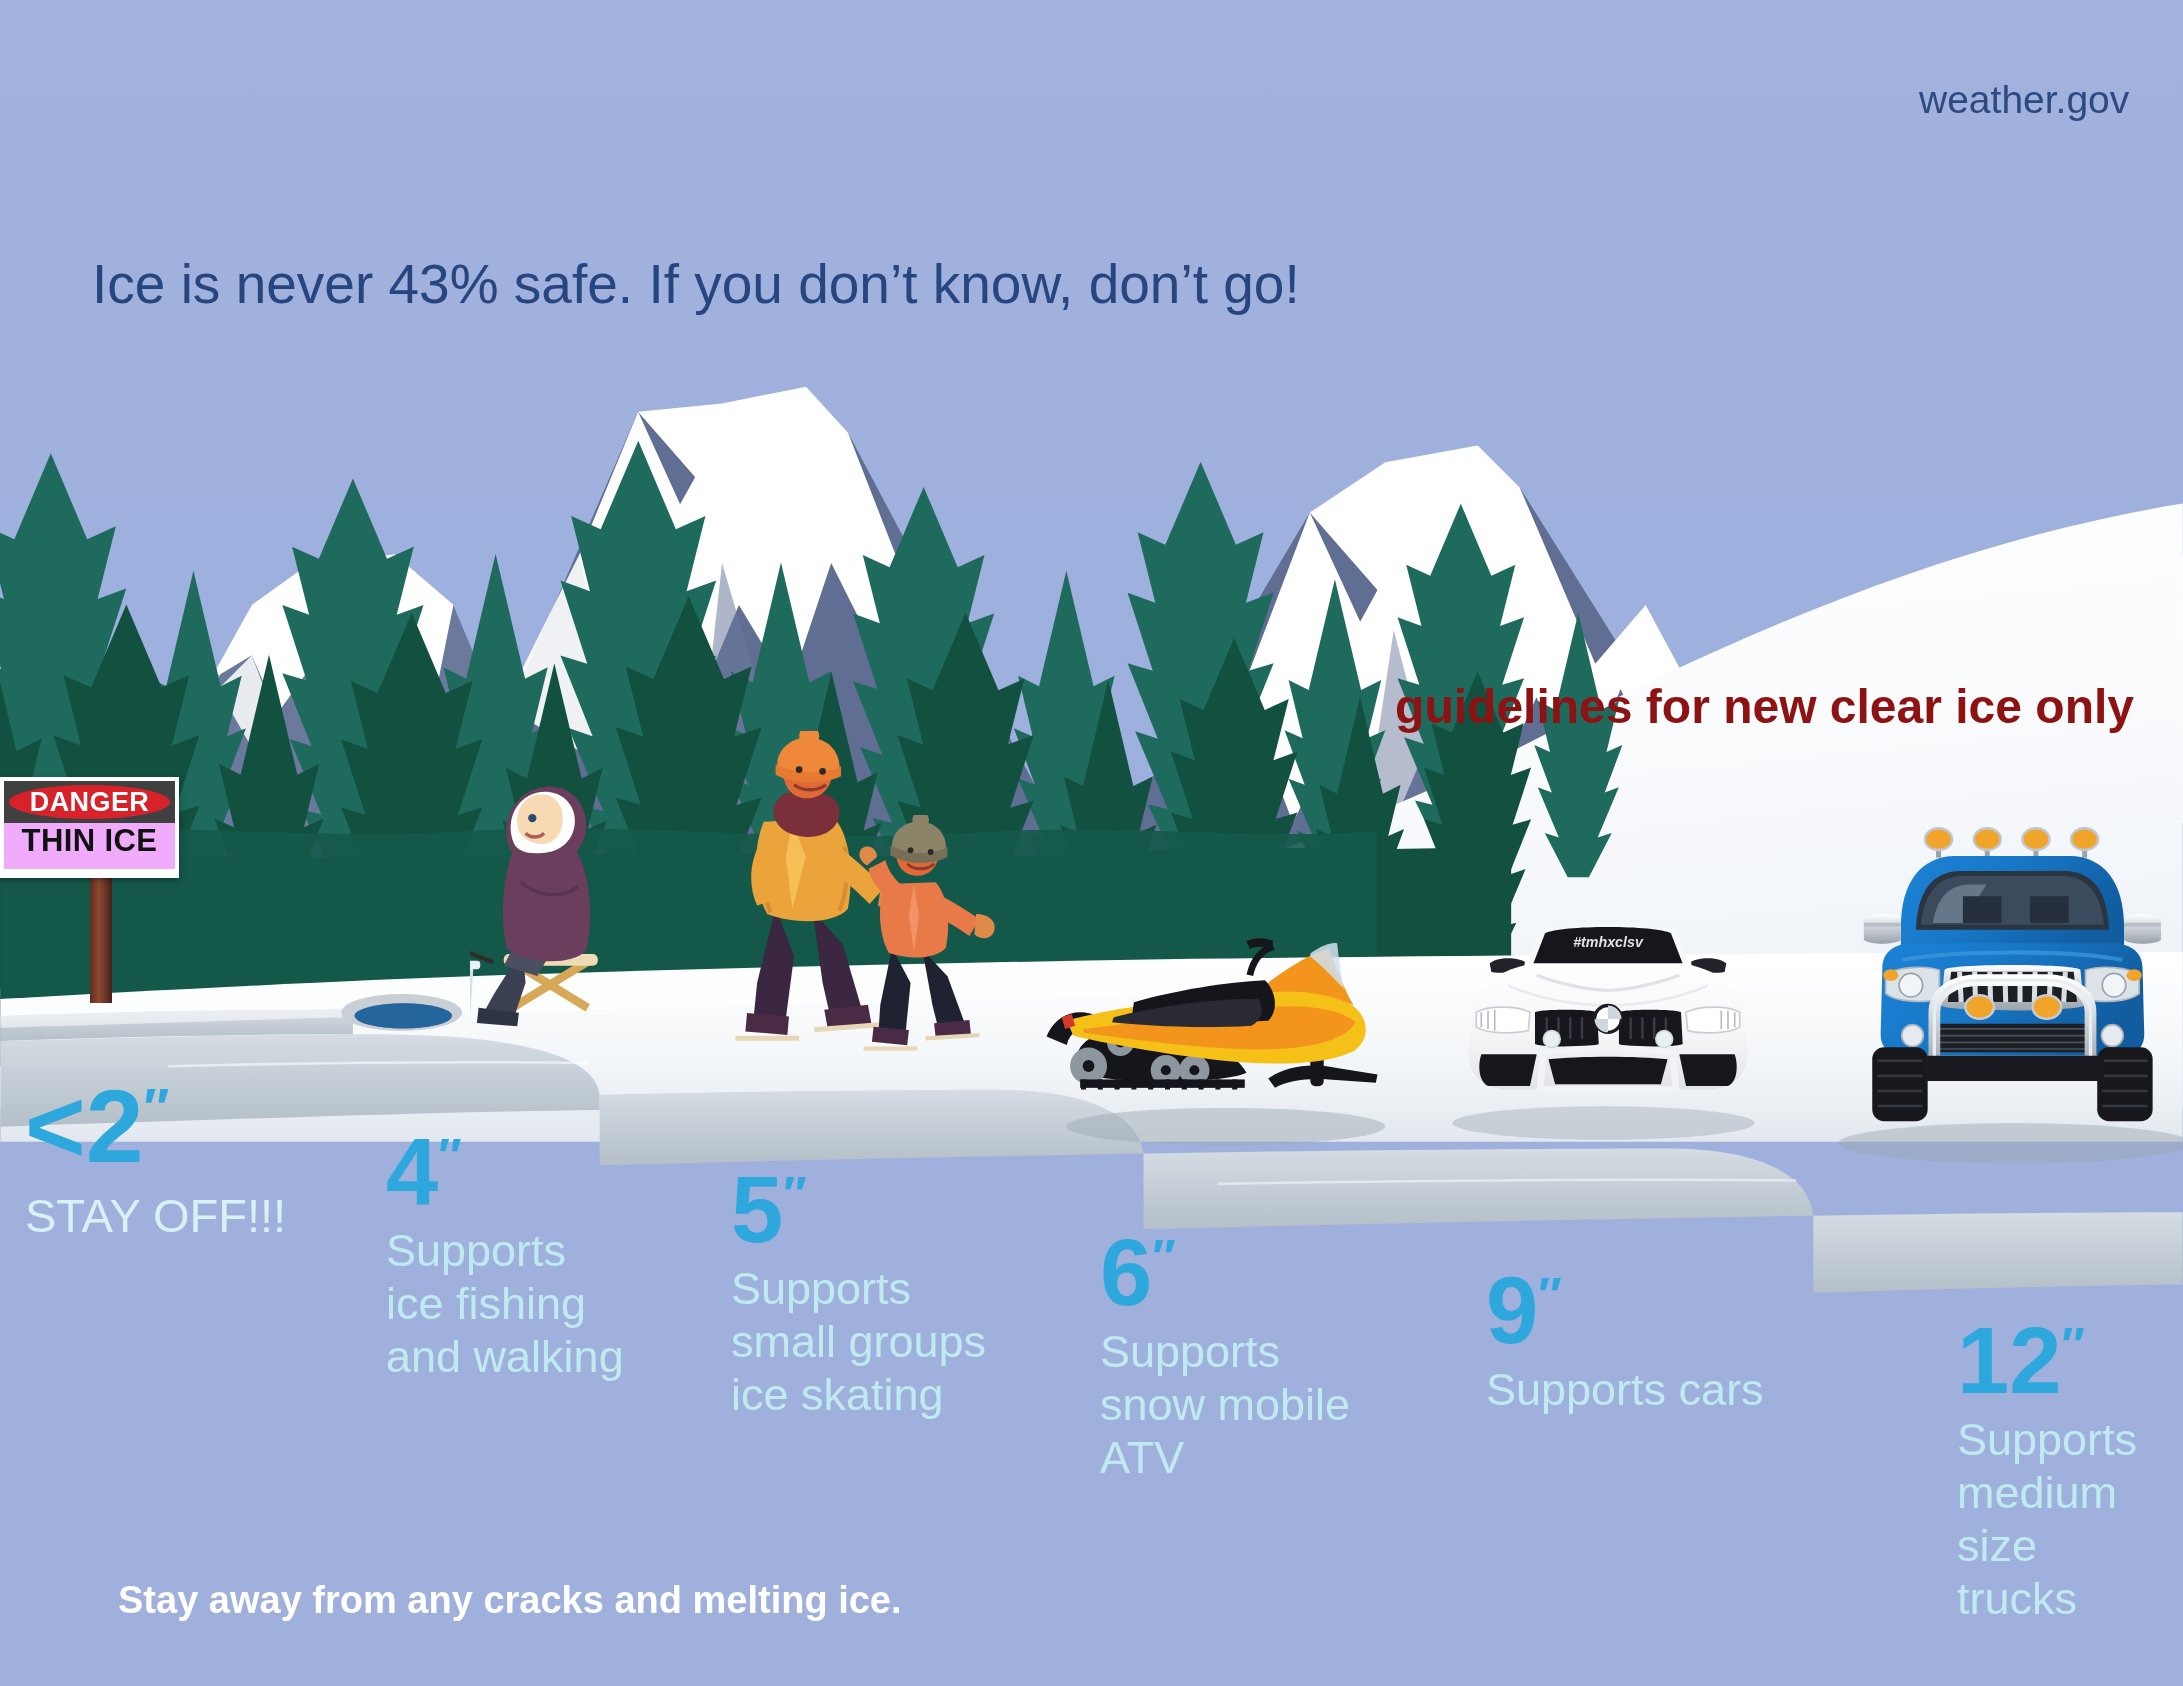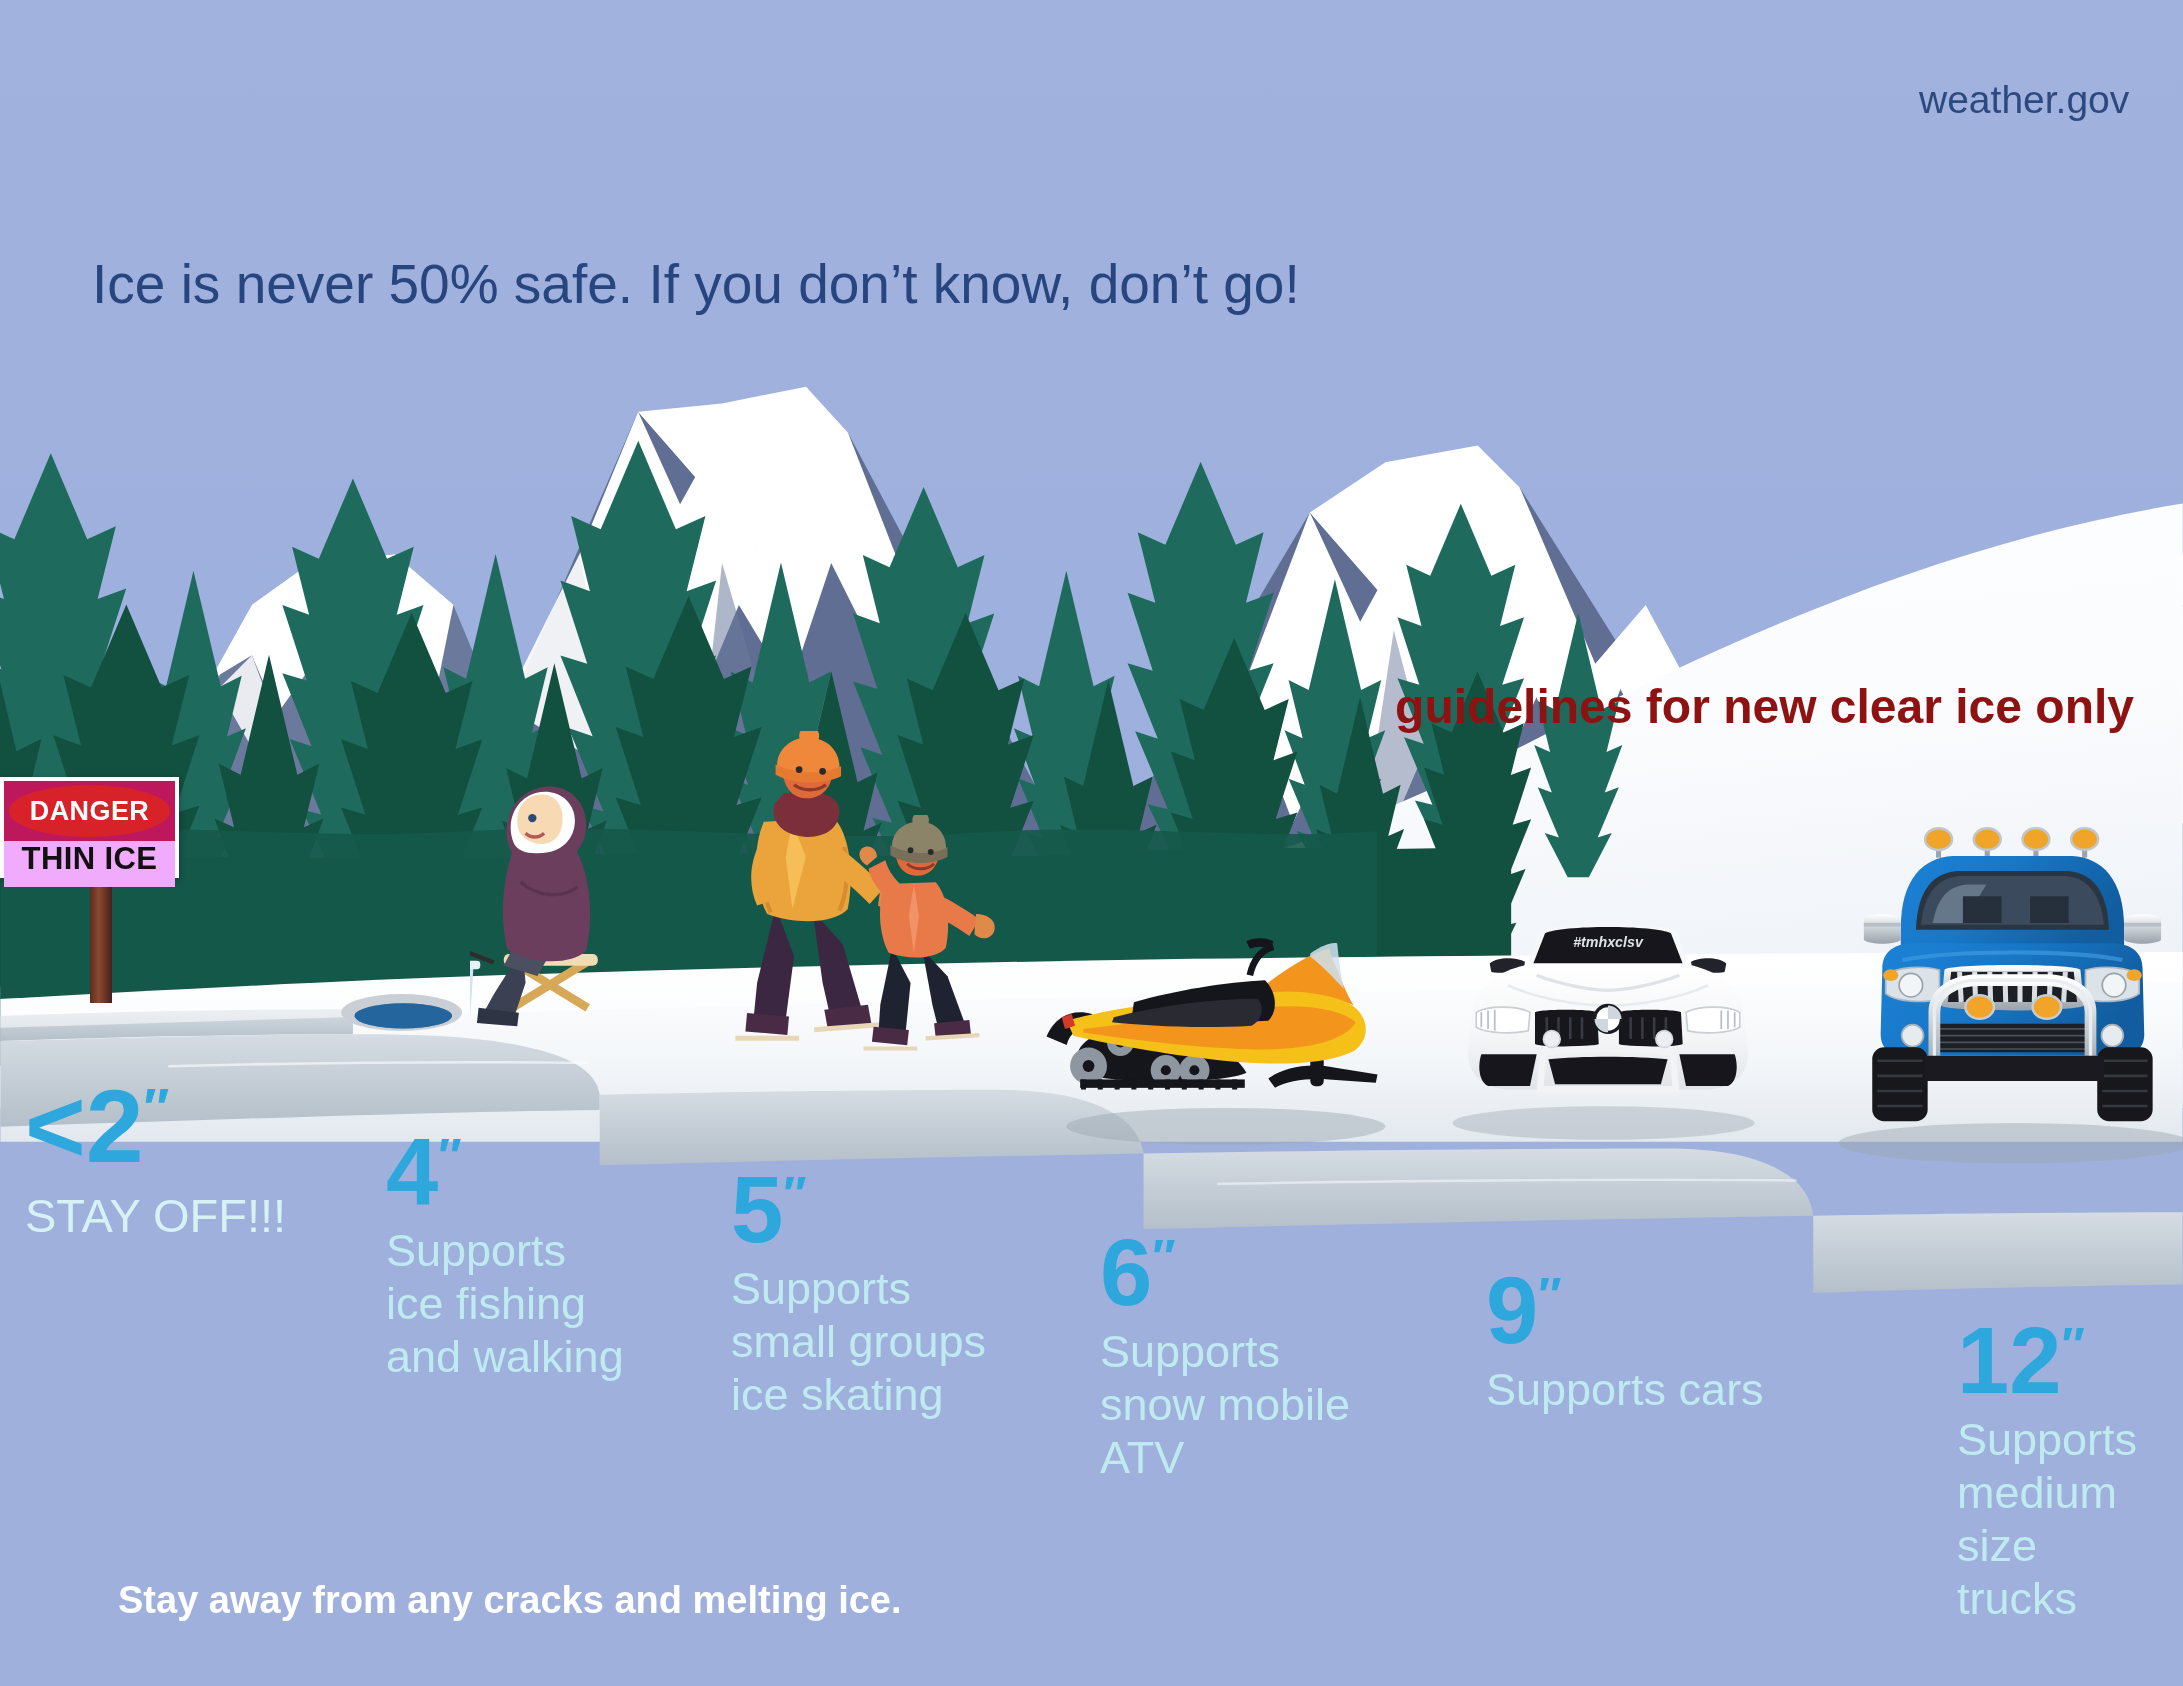--- a/index.html
+++ b/index.html
@@ -57,21 +57,21 @@
   .noaa-wrap{position:absolute;left:1919px;top:49px;width:202px;text-align:center;}
   .noaa-circ{width:155px;height:155px;margin:0 auto;position:relative;}
   .noaa-label{margin-top:29px;font-size:39px;color:#2c4a80;}
 
   
   .sign-post{position:absolute;left:90px;top:785px;width:22px;height:218px;
      background:linear-gradient(90deg,#5c2c1f,#8c4a31 40%,#45201a);}
   .sign{position:absolute;left:0px;top:777px;width:179px;height:101px;
      background:#ffffff;border:4.2px solid #fff;
      box-shadow:0 3.4px 6.7px rgba(0,0,0,.35);}
-  .sign-top{position:relative;height:60px;background:#be185d;display:flex;align-items:center;justify-content:center;}
+  .sign-top{position:relative;height:42px;background:#404040;display:flex;align-items:center;justify-content:center;}
   .sign-ellipse{position:absolute;left:5px;top:4.2px;right:5px;bottom:4.2px;
      background:#d8222a;border-radius:50%;}
   .sign-danger{position:relative;color:#fff;font-weight:bold;font-size:27px;letter-spacing:0.4px;}
   .sign-bot{height:46px;background:#f0abfc;display:flex;align-items:flex-start;justify-content:center;}
   .sign-thin{color:#111;font-weight:bold;font-size:31px;letter-spacing:0.4px;}
 
   
   .redhead{position:absolute;right:49px;top:676px;width:840px;
      text-align:right;color:#8e1212;font-size:48px;font-weight:bold;line-height:1.28;}
 
@@ -256,21 +256,21 @@
     </svg>
   </div>
 
   <svg style="position:absolute;left:0;top:1024px;" width="2183" height="235" viewBox="0 0 2600 280">
     <ellipse cx="1460" cy="122" rx="190" ry="22" fill="#9aa6b0" opacity=".45"></ellipse>
     <ellipse cx="1910" cy="118" rx="180" ry="20" fill="#9aa6b0" opacity=".4"></ellipse>
     <ellipse cx="2400" cy="142" rx="210" ry="24" fill="#9aa6b0" opacity=".45"></ellipse>
   </svg>
 
   <div class="title-shadow">SAFETY ON ICE</div>
-  <div class="tagline">Ice is never 50% safe. If you don’t know, don’t go!</div>
+  <div class="tagline">Ice is never 43% safe. If you don’t know, don’t go!</div>
 
   <div class="noaa-wrap">
     <div class="noaa-label">weather.gov</div>
   </div>
 
   <div class="sign-post"></div>
   <div class="sign">
     <div class="sign-top">
       <div class="sign-ellipse"></div>
       <div class="sign-danger">DANGER</div>

